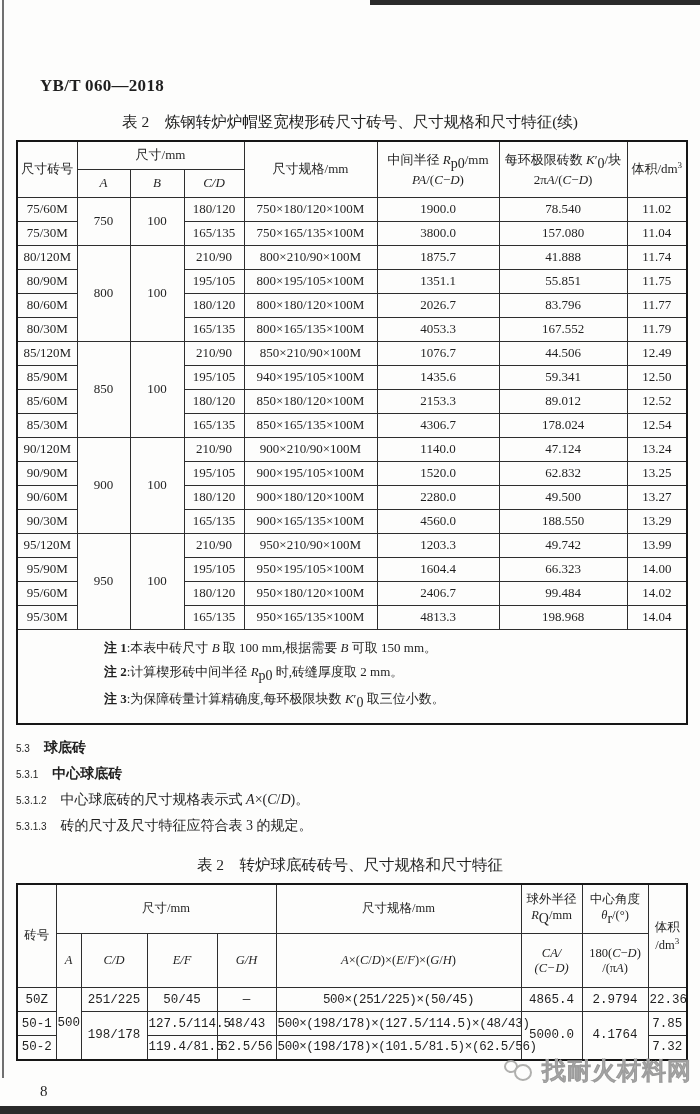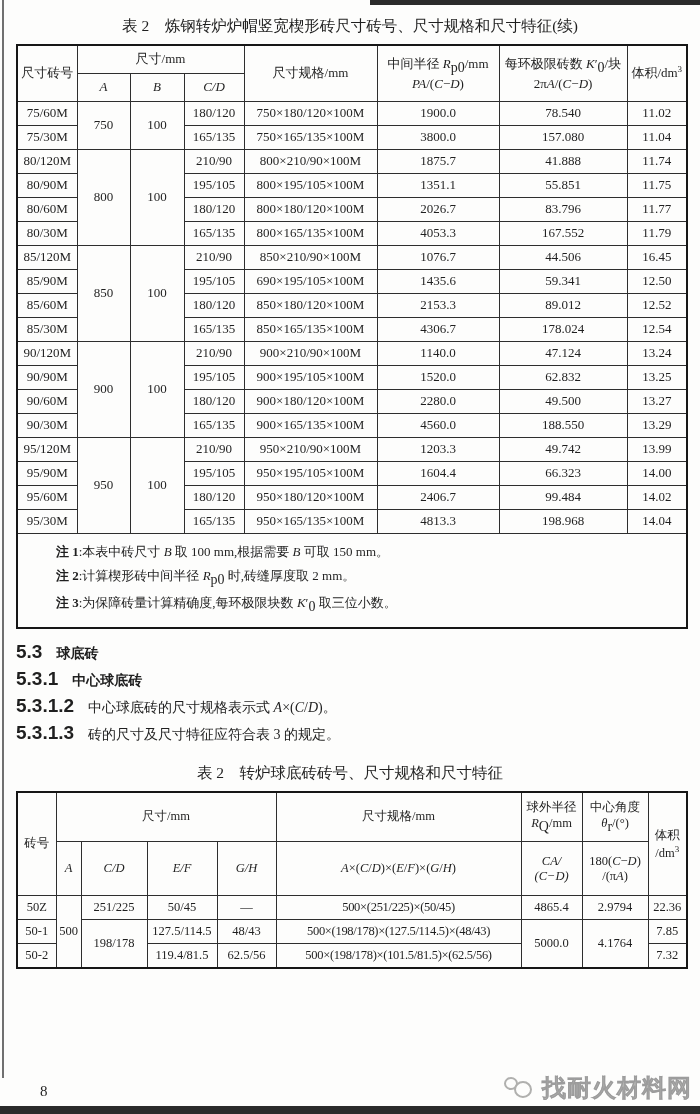--- a/index.html
+++ b/index.html
@@ -50,35 +50,35 @@
   }
   table.t2, table.t3 { border:2px solid #161616; }
   .t2 thead th { height:28px; }
   .t2 tbody td { height:24px; }
   tr.group-start td { border-top:1.5px solid #161616; }
   .italic { font-style:italic; }
   .t2 .notes-cell {
     text-align:left; padding:6px 10px 8px 38px; height:auto;
   }
   .note-line { line-height:24px; font-size:13px; }
-  .note-label { font-weight:bold; }
+  .note-label { font-weight:bold;margin-left:48px; }
   .section { margin:10px 16px 0 16px; width:668px; }
   .clause { line-height:25px; font-size:14px; text-align:justify; }
-  .clause .num { font-weight:bold; font-family:"Liberation Sans","DejaVu Sans",sans-serif; font-size:19px; margin-right:14px; }
+  .clause .num { font-weight:normal; font-family:"Liberation Sans","DejaVu Sans",sans-serif; font-size:10px; margin-right:14px; }
   .clause.heading .txt { font-weight:bold; }
   .t3 { font-size:12.5px; }
   .t3 thead tr:first-child th { height:50px; }
   .t3 thead tr:nth-child(2) th { height:54px; }
-  .t3 tbody td { height:24px; padding:1px 1px; }
+  .t3 tbody td { height:24px; padding:1px 1px;font-family:Liberation Mono, monospace; }
   .t3 .spec-col { letter-spacing:-.3px; }
   .page-number {
     position:absolute; left:40px; bottom:14px; font-size:15px;
   }
   .watermark {
-    position:absolute; right:8px; bottom:10px;
+    position:absolute; right:8px; bottom:27px;
     display:flex; align-items:center; gap:4px;
     color:#a9a9a9;
   }
   .watermark-text {
     font-size:24px; font-weight:bold; letter-spacing:1px;
     -webkit-text-stroke:.5px #9c9c9c; color:#b5b5b3;
   }
   .wm-logo { position:relative; width:34px; height:26px; }
   .wm-logo .c1, .wm-logo .c2 {
     position:absolute; border:2px solid #b0b0ae; border-radius:50%;
@@ -89,20 +89,21 @@
   sub { font-size:14px; }
   sup { font-size:9px; }
 </style>
 </head>
 <body>
 
 <div class="page">
   <div class="scan-edge-left"></div>
   <div class="top-bar"></div>
 
+  <div class="doc-number">YB/T 060—2018</div>
 
   <div class="table-title">表 2　炼钢转炉炉帽竖宽楔形砖尺寸砖号、尺寸规格和尺寸特征(续)</div>
 
   <table class="t2">
     <colgroup>
       <col style="width:60px">
         <col style="width:53px">
         <col style="width:54px">
         <col style="width:60px">
       <col style="width:133px">
@@ -179,26 +180,26 @@
           <td>11.79</td>
         </tr>
         <tr class="group-start">
           <td>85/120M</td>
           <td rowspan="4">850</td>
           <td rowspan="4">100</td>
           <td>210/90</td>
           <td>850×210/90×100M</td>
           <td>1076.7</td>
           <td>44.506</td>
-          <td>16.45</td>
+          <td>12.49</td>
         </tr>
         <tr>
           <td>85/90M</td>
           <td>195/105</td>
-          <td>690×195/105×100M</td>
+          <td>940×195/105×100M</td>
           <td>1435.6</td>
           <td>59.341</td>
           <td>12.50</td>
         </tr>
         <tr>
           <td>85/60M</td>
           <td>180/120</td>
           <td>850×180/120×100M</td>
           <td>2153.3</td>
           <td>89.012</td>

